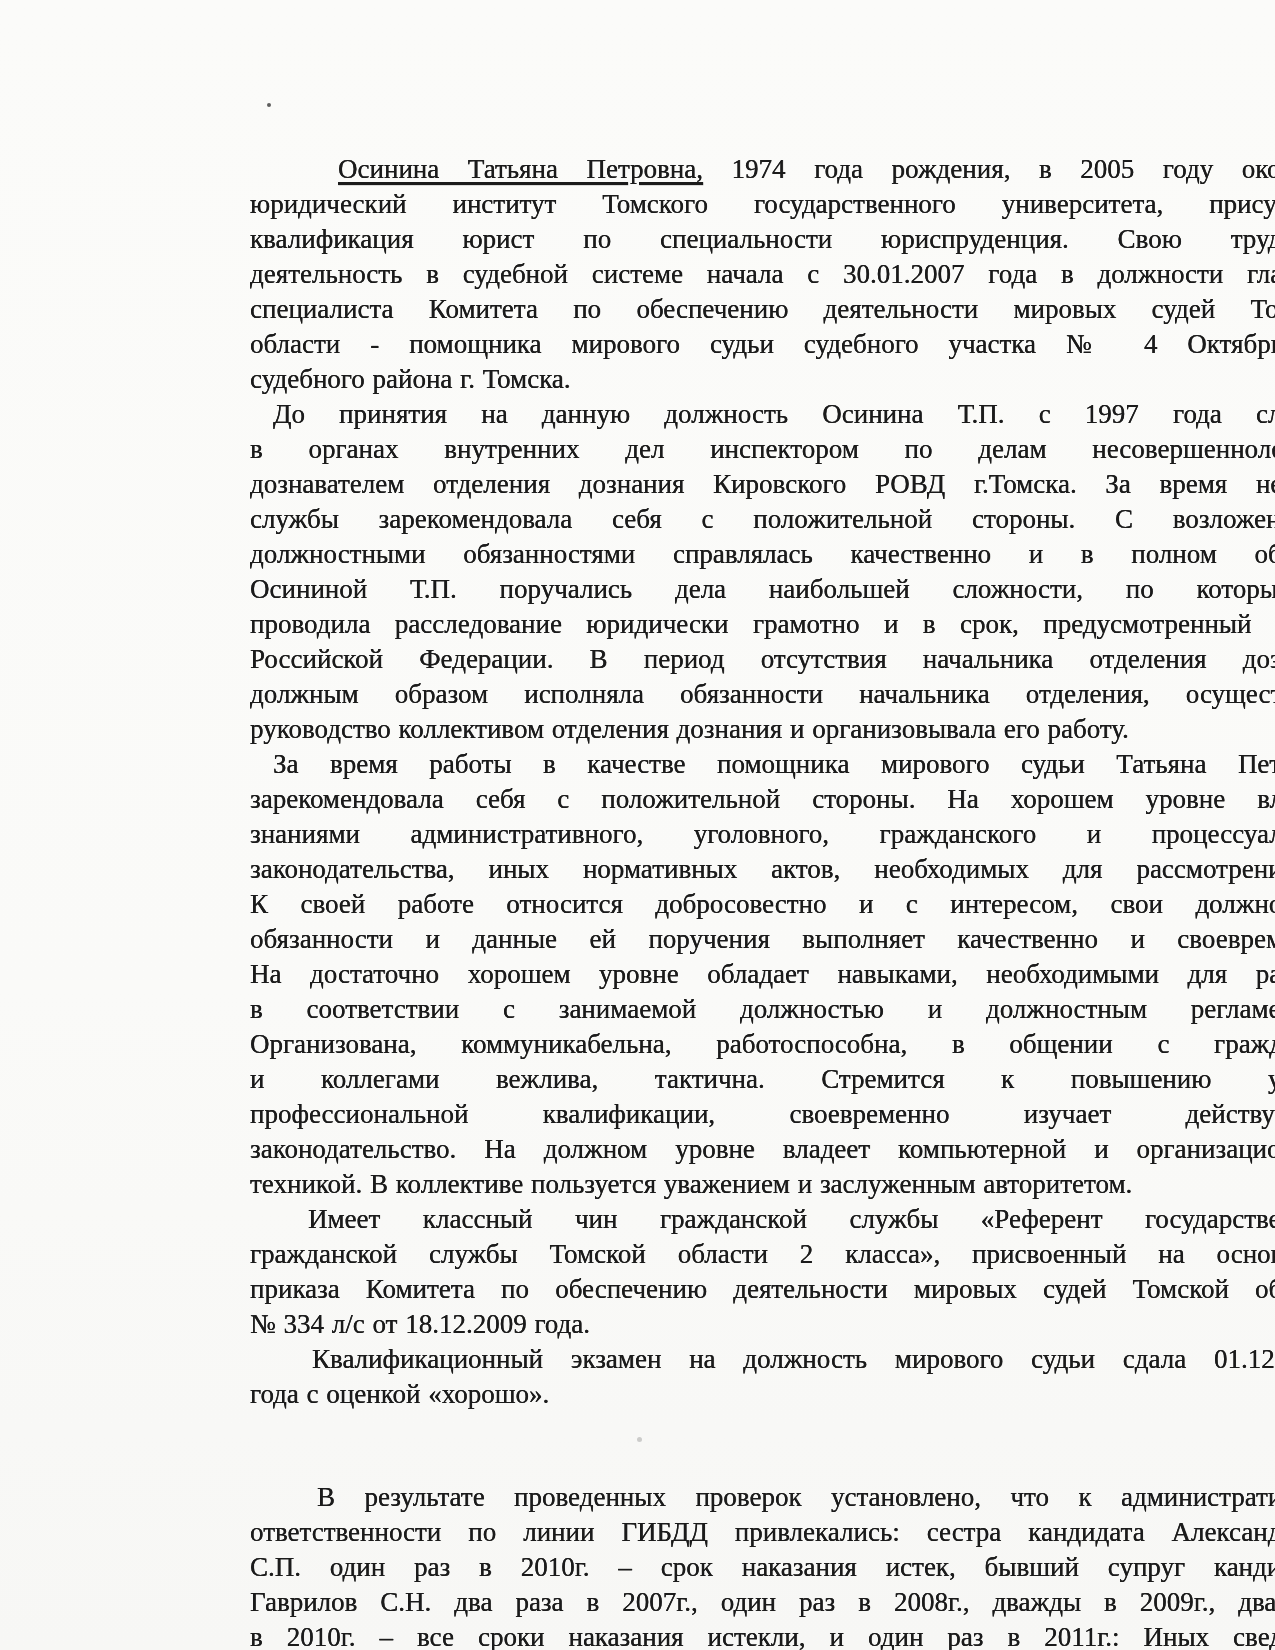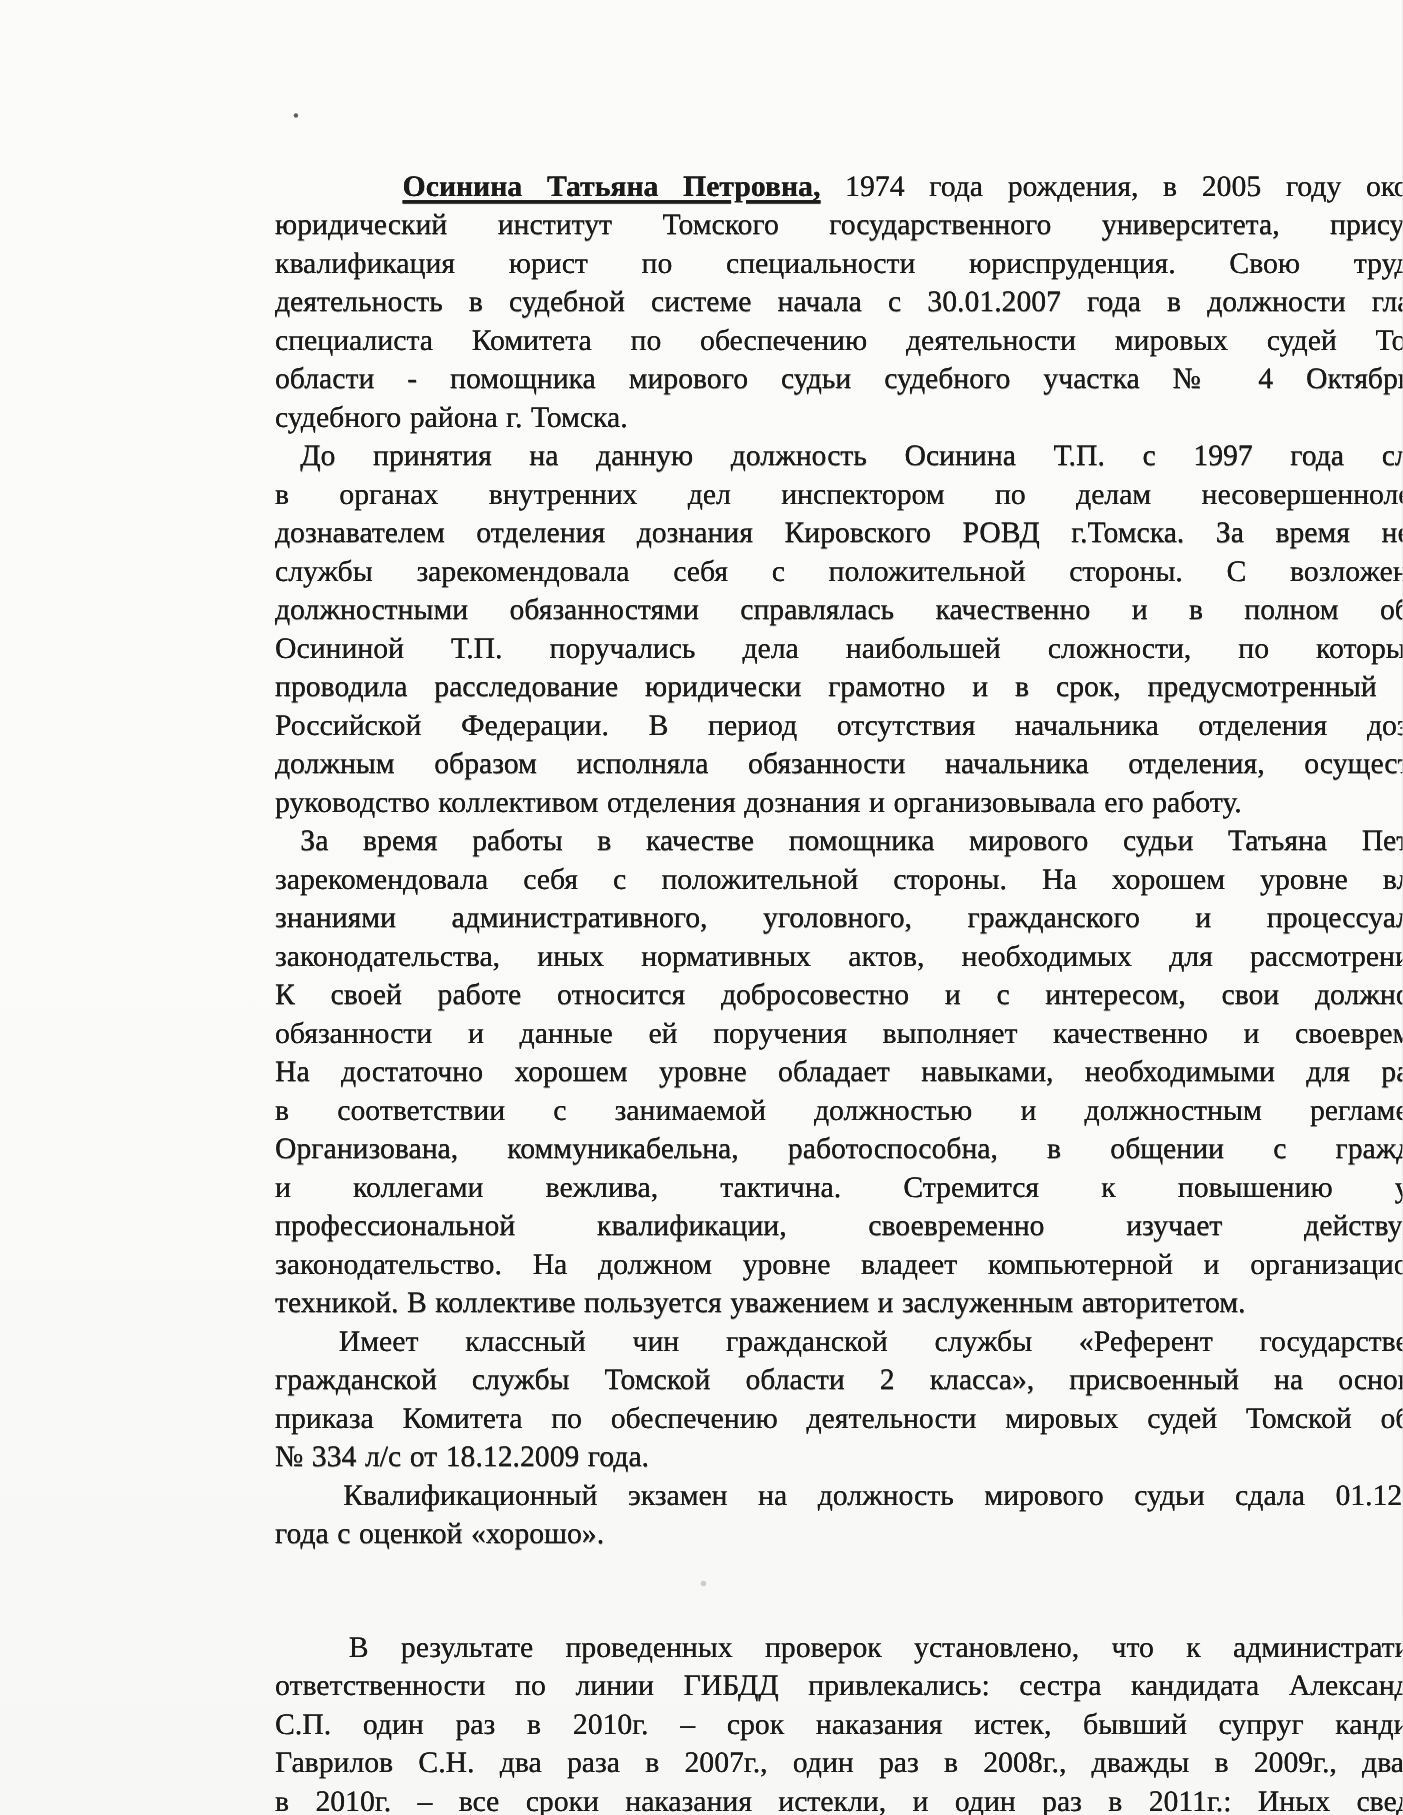--- a/index.html
+++ b/index.html
@@ -26,25 +26,24 @@
     overflow: hidden;
     text-align: justify;
     text-align-last: justify;
     word-spacing: 1px;
   }
   .line.left {
     text-align: left;
     text-align-last: left;
   }
   .name {
-    font-weight: bold;
+    font-weight: normal;
     text-decoration: underline;
     text-decoration-thickness: 2.5px;
     text-underline-offset: 4px;
-    margin-left: 28px;
   }
   .artifact {
     position: absolute;
     border-radius: 50%;
   }
 </style>
 </head>
 <body>
 
 <div class="page" style="color: rgb(27, 27, 27);">

